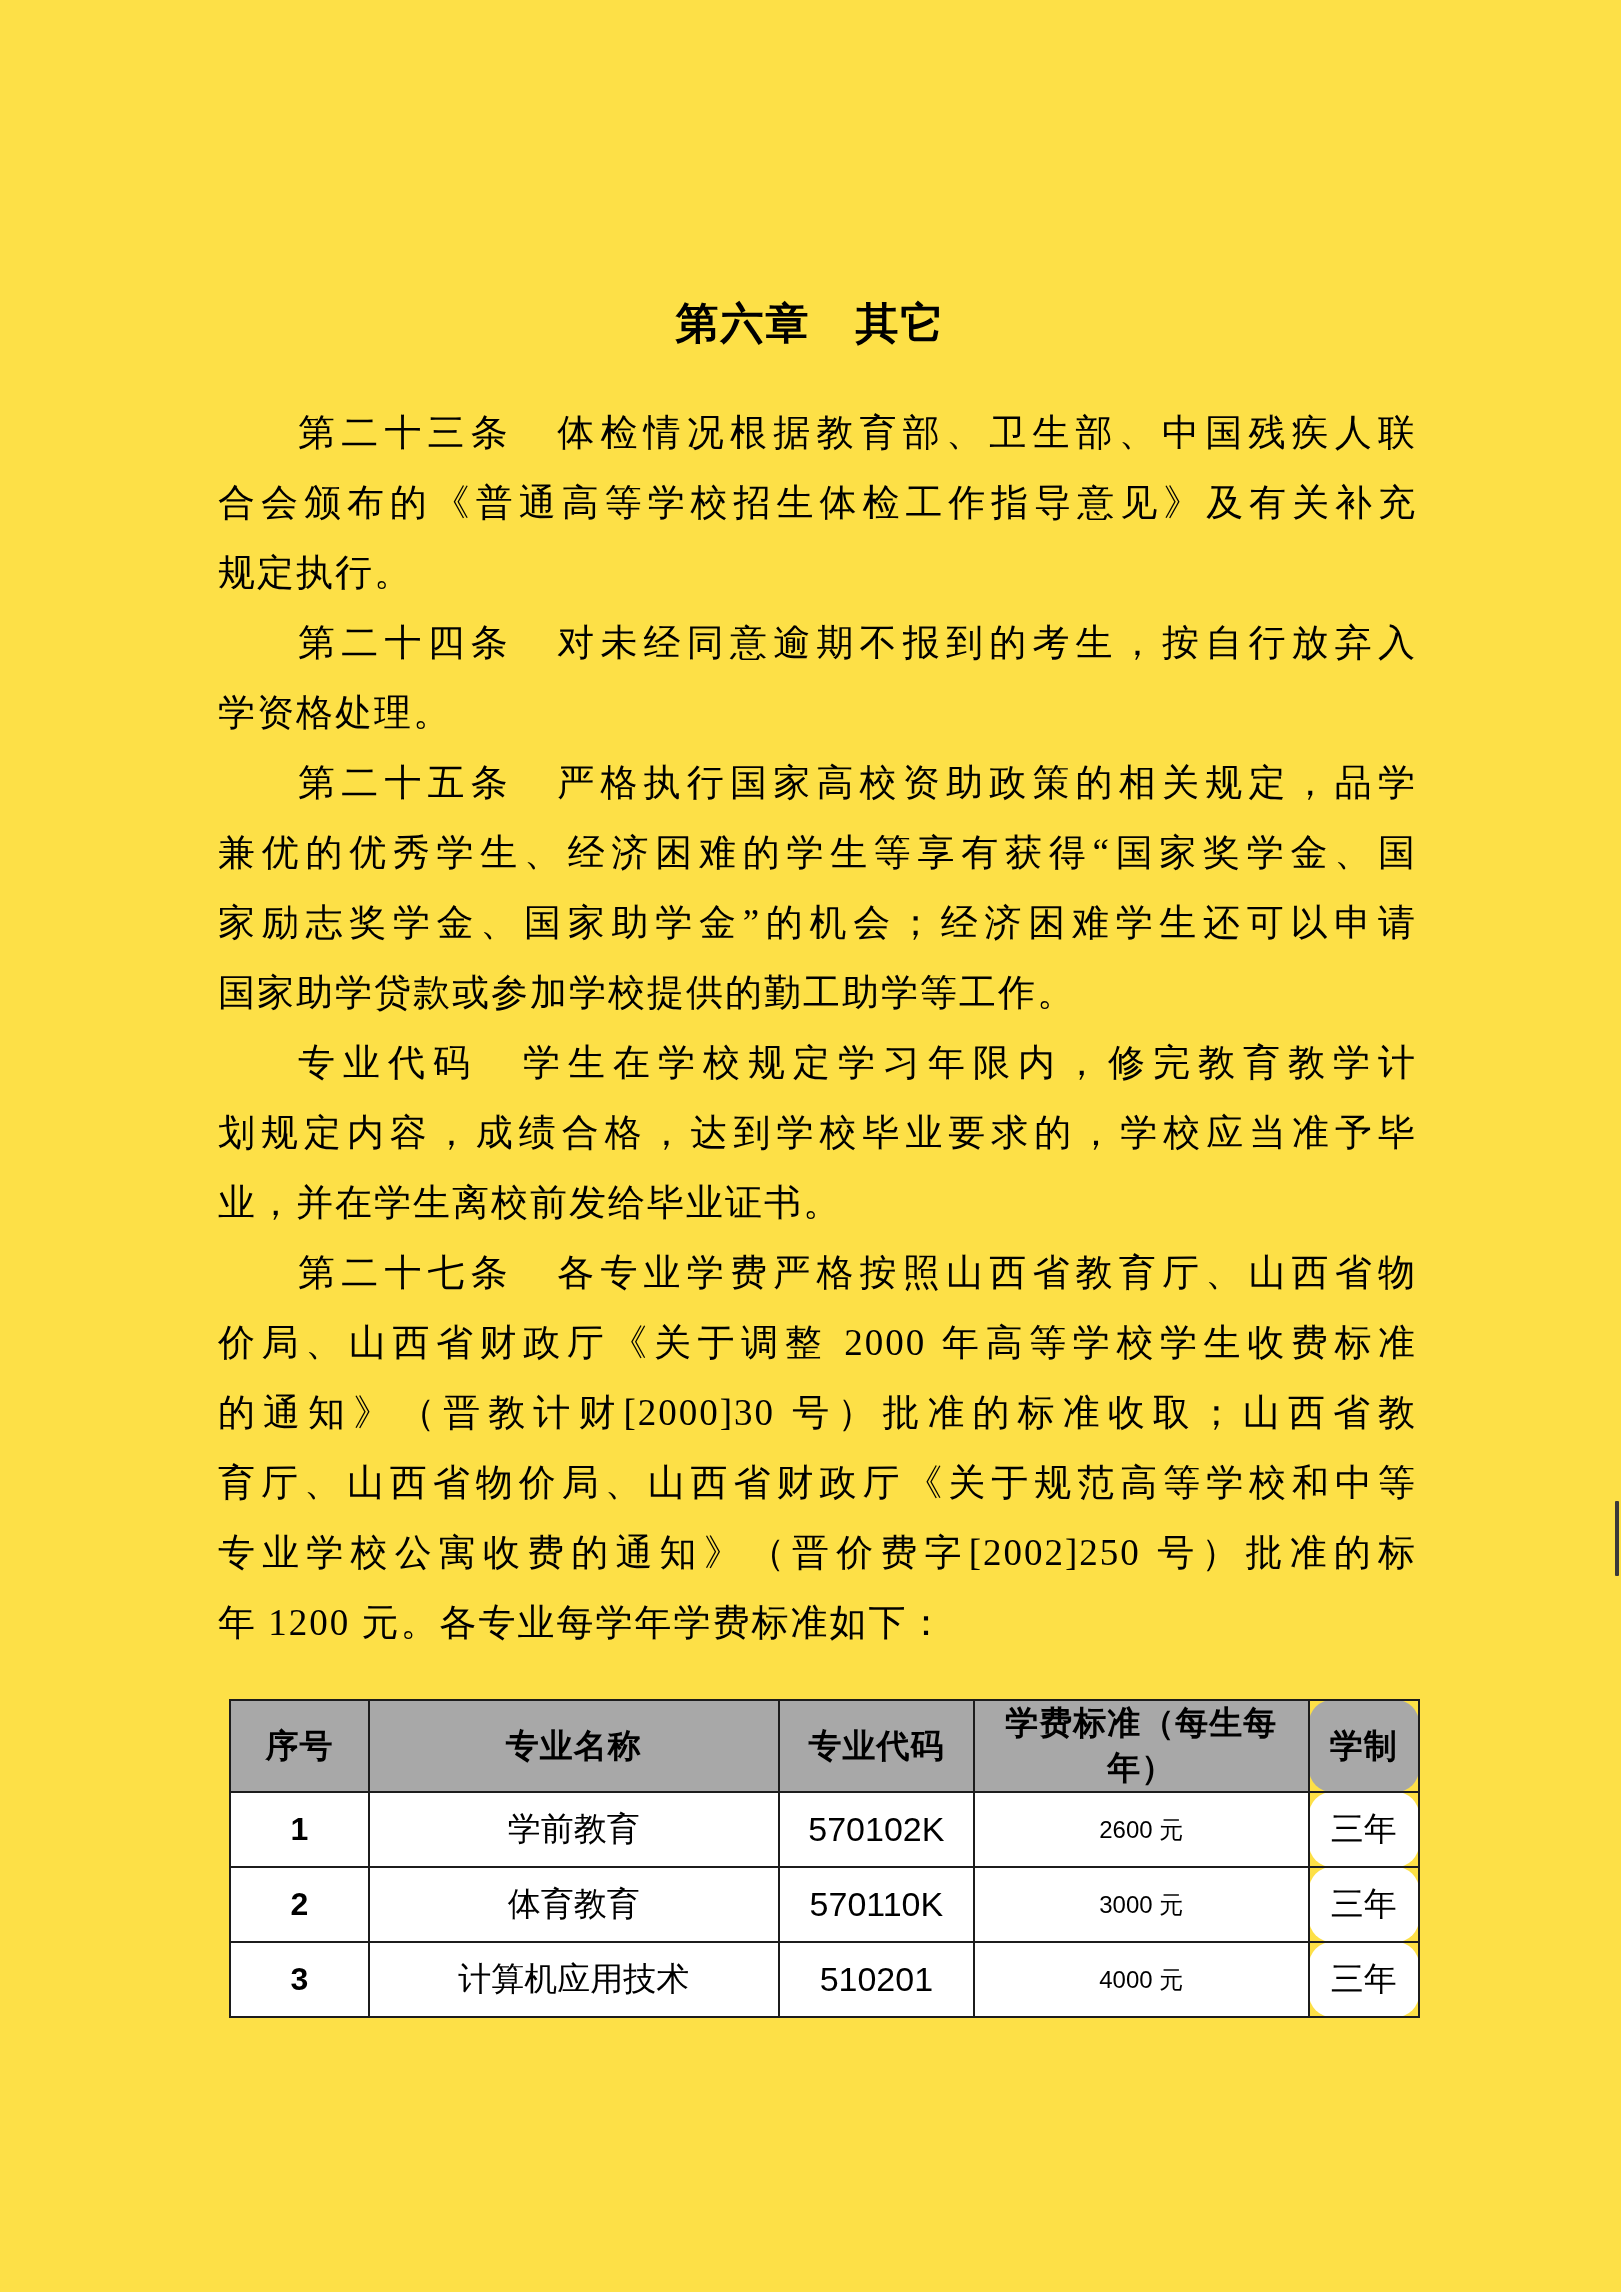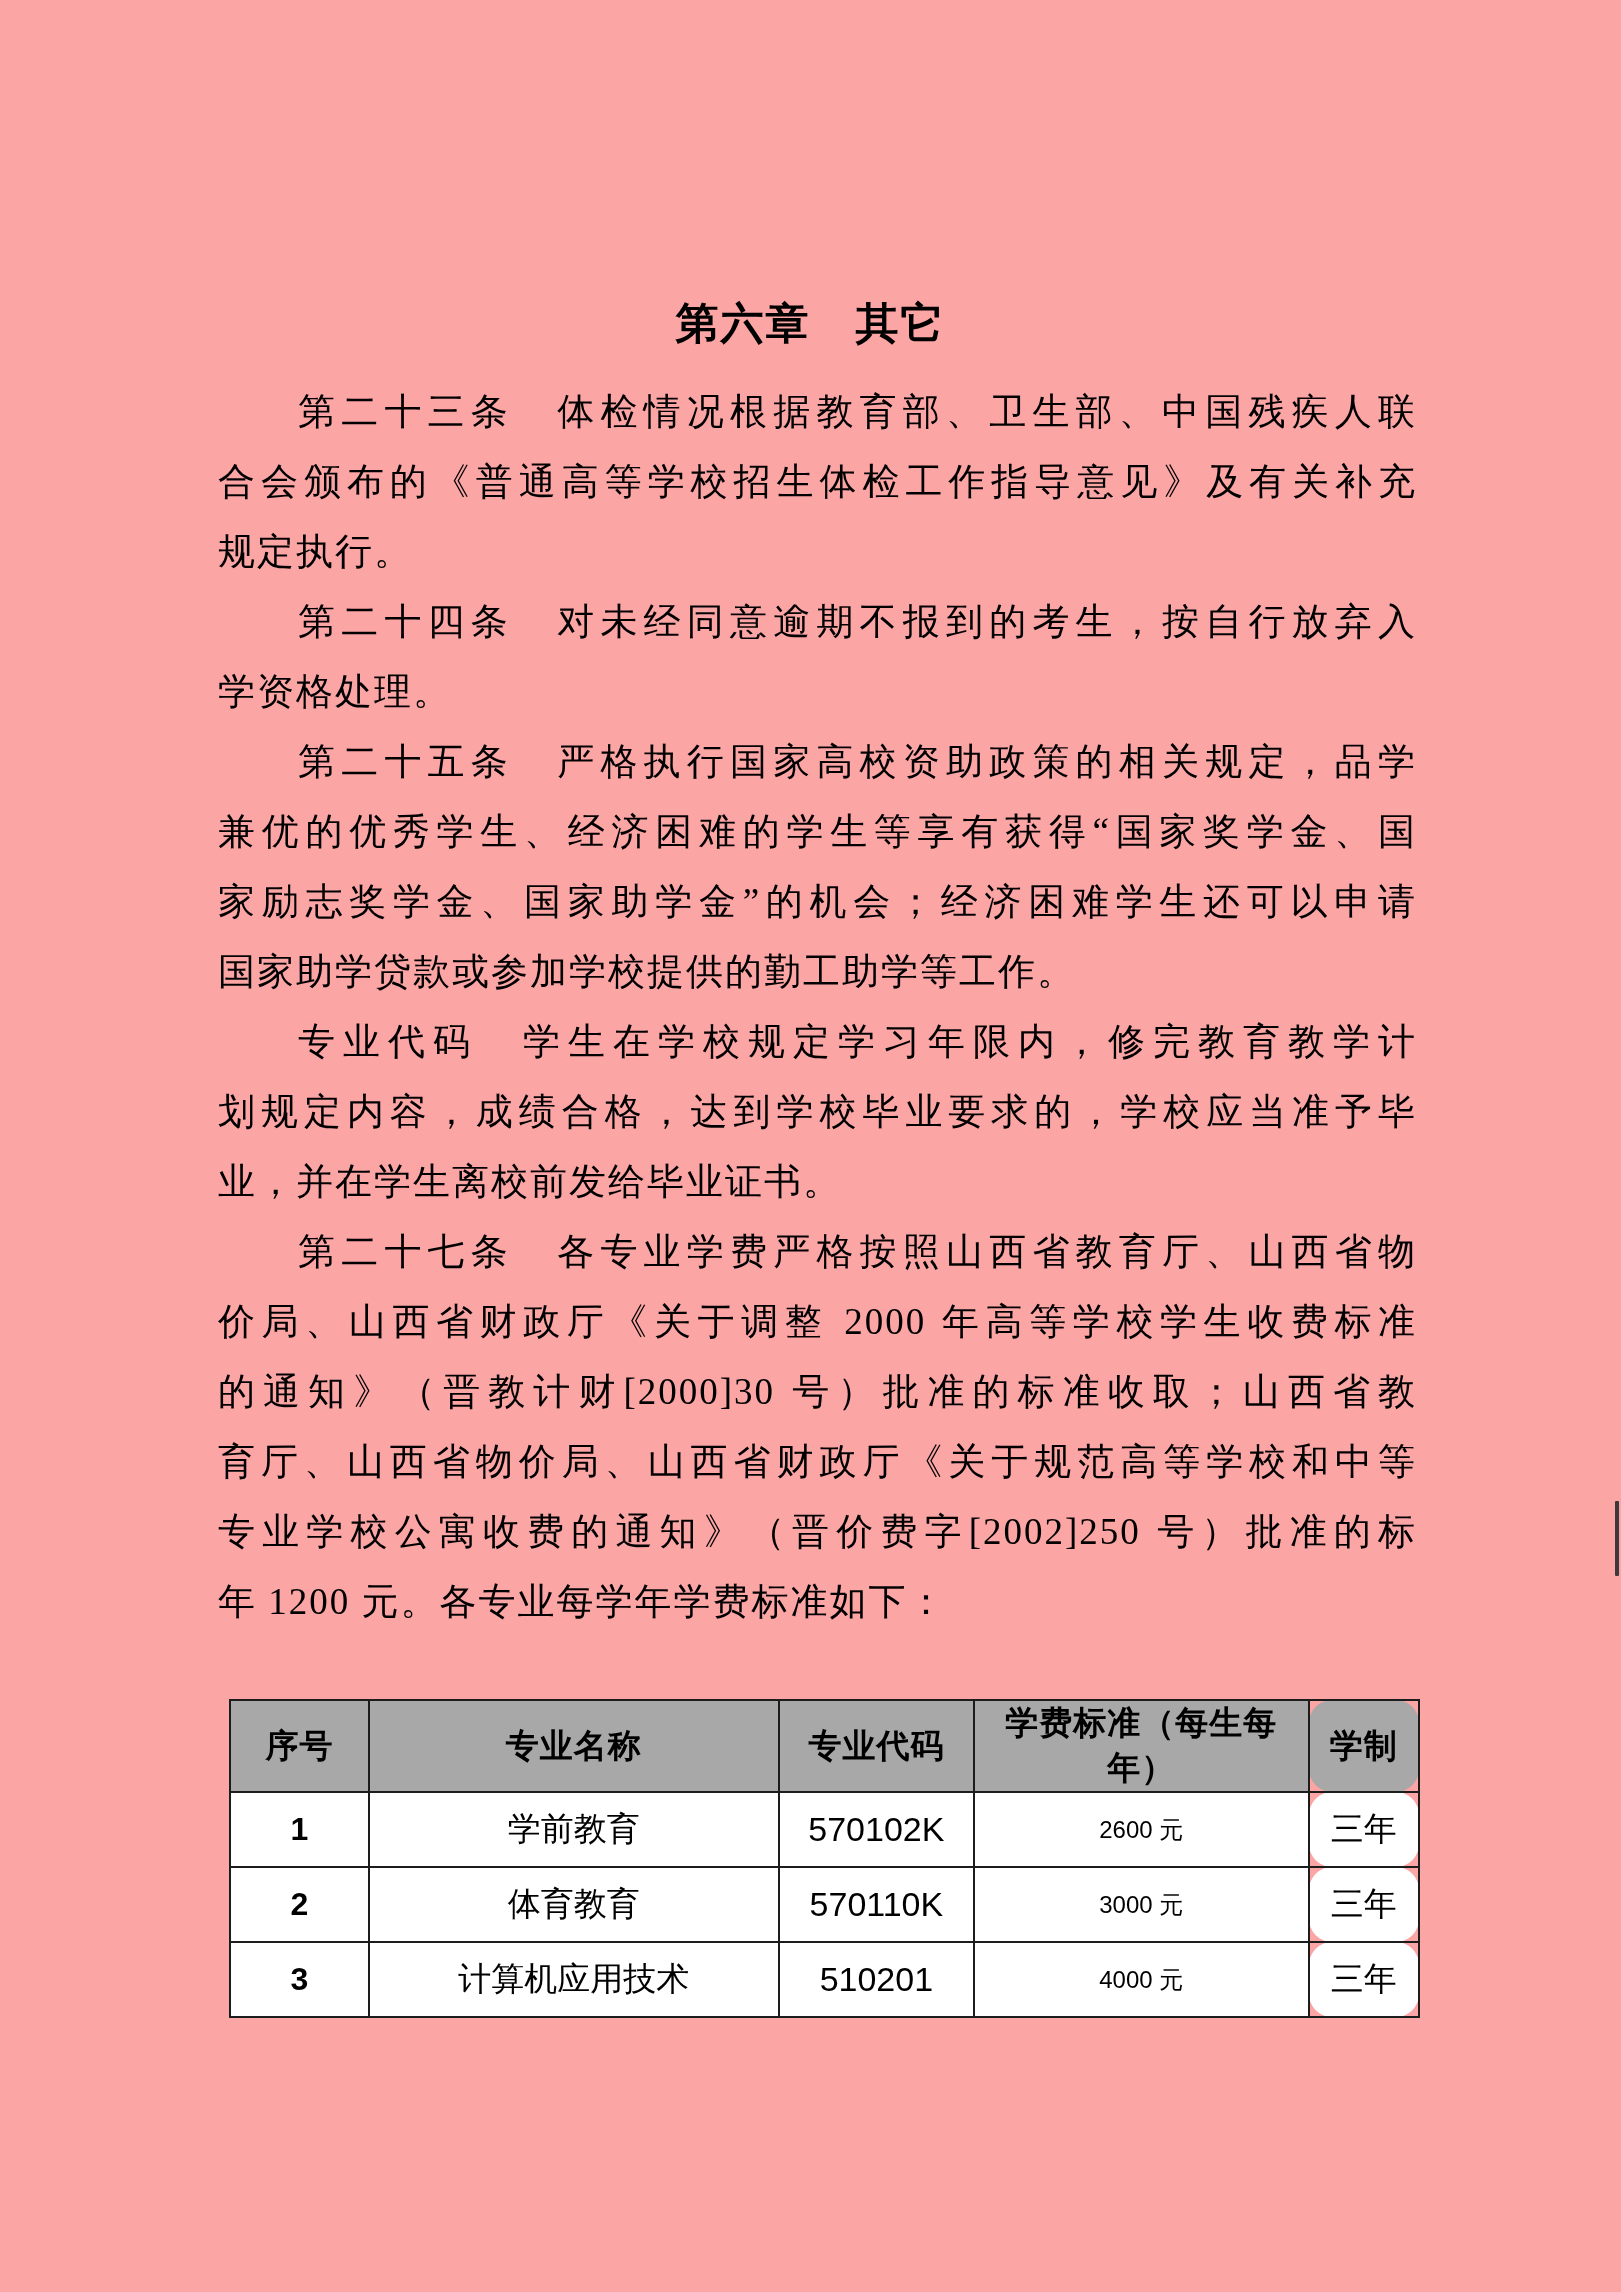--- a/index.html
+++ b/index.html
@@ -11,40 +11,40 @@
     height: 2293px;
     position: relative;
     background: #ffffff;
     overflow: hidden;
     font-family: "Liberation Serif", serif;
     color: #000000;
   }
   .page {
     position: absolute;
     inset: 0;
-    background: #fca5a5;
+    background: #fde047;
   }
   .title {
     position: absolute;
     top: 300px;
     left: 0;
     width: 100%;
     margin: 0;
     text-align: center;
     font-family: "Liberation Sans", sans-serif;
     font-weight: 700;
     font-size: 43px;
     line-height: 1.1;
     letter-spacing: 2px;
     color: #000000;
   }
   .body-text {
     position: absolute;
     left: 218px;
-    top: 377px;
+    top: 398px;
     width: 1199px;
     font-size: 37px;
     color: #000000;
   }
   .line {
     height: 70px;
     line-height: 70px;
     letter-spacing: 2px;
     text-align: justify;
     text-align-last: justify;

